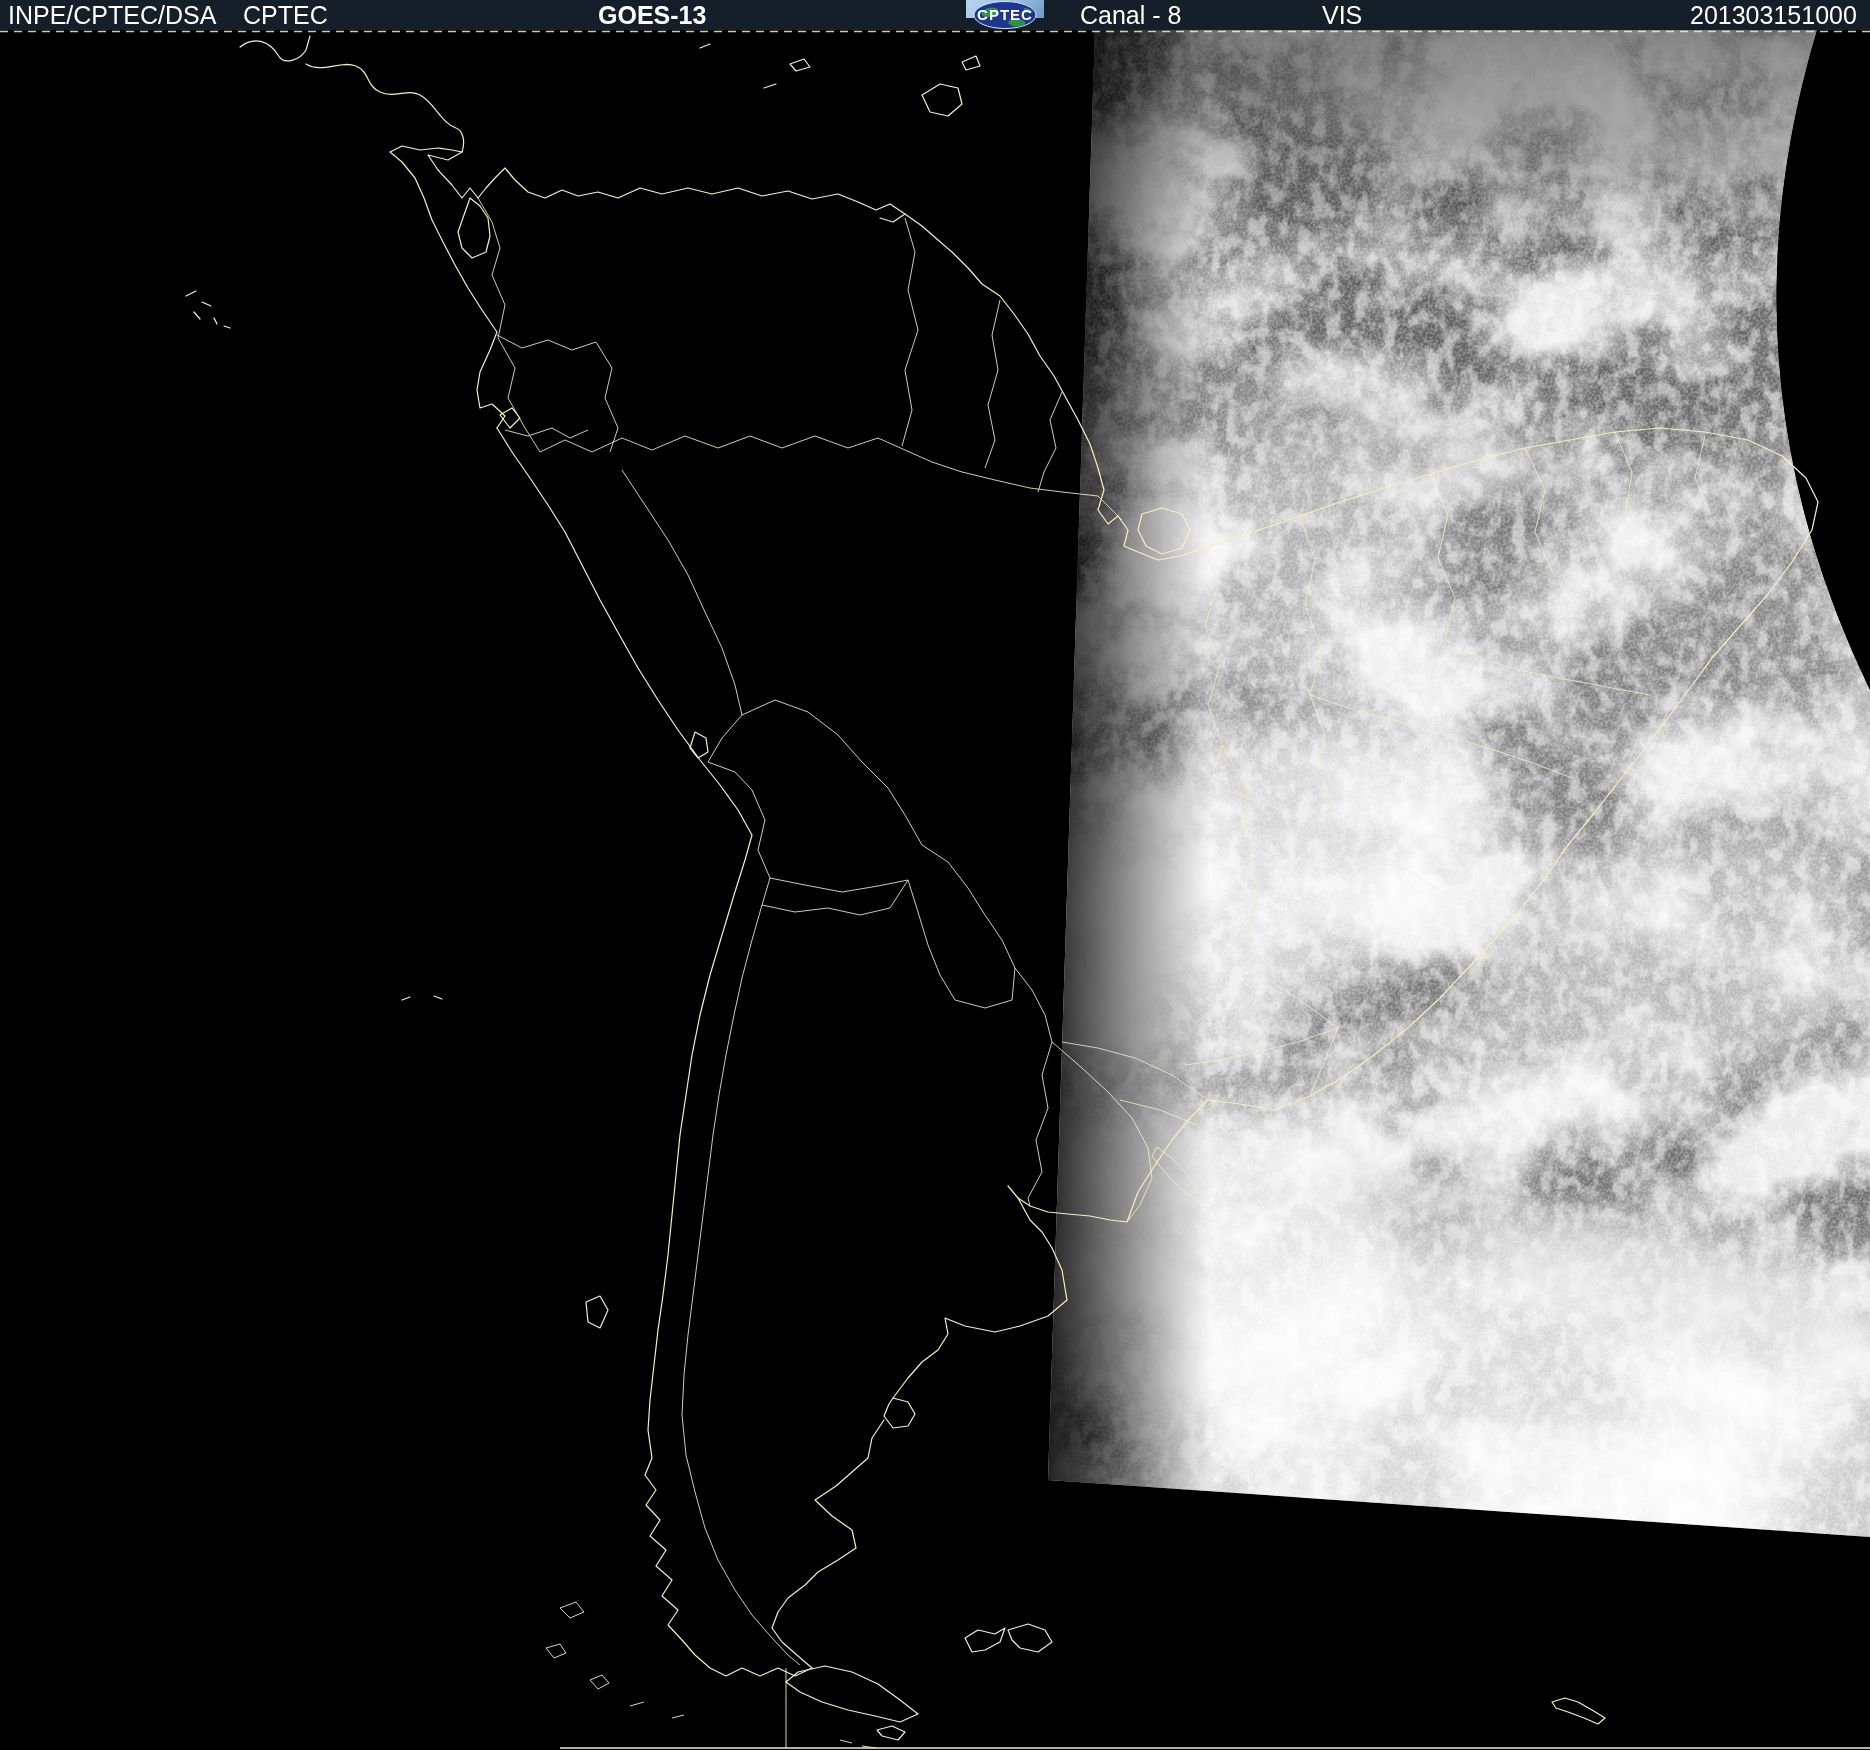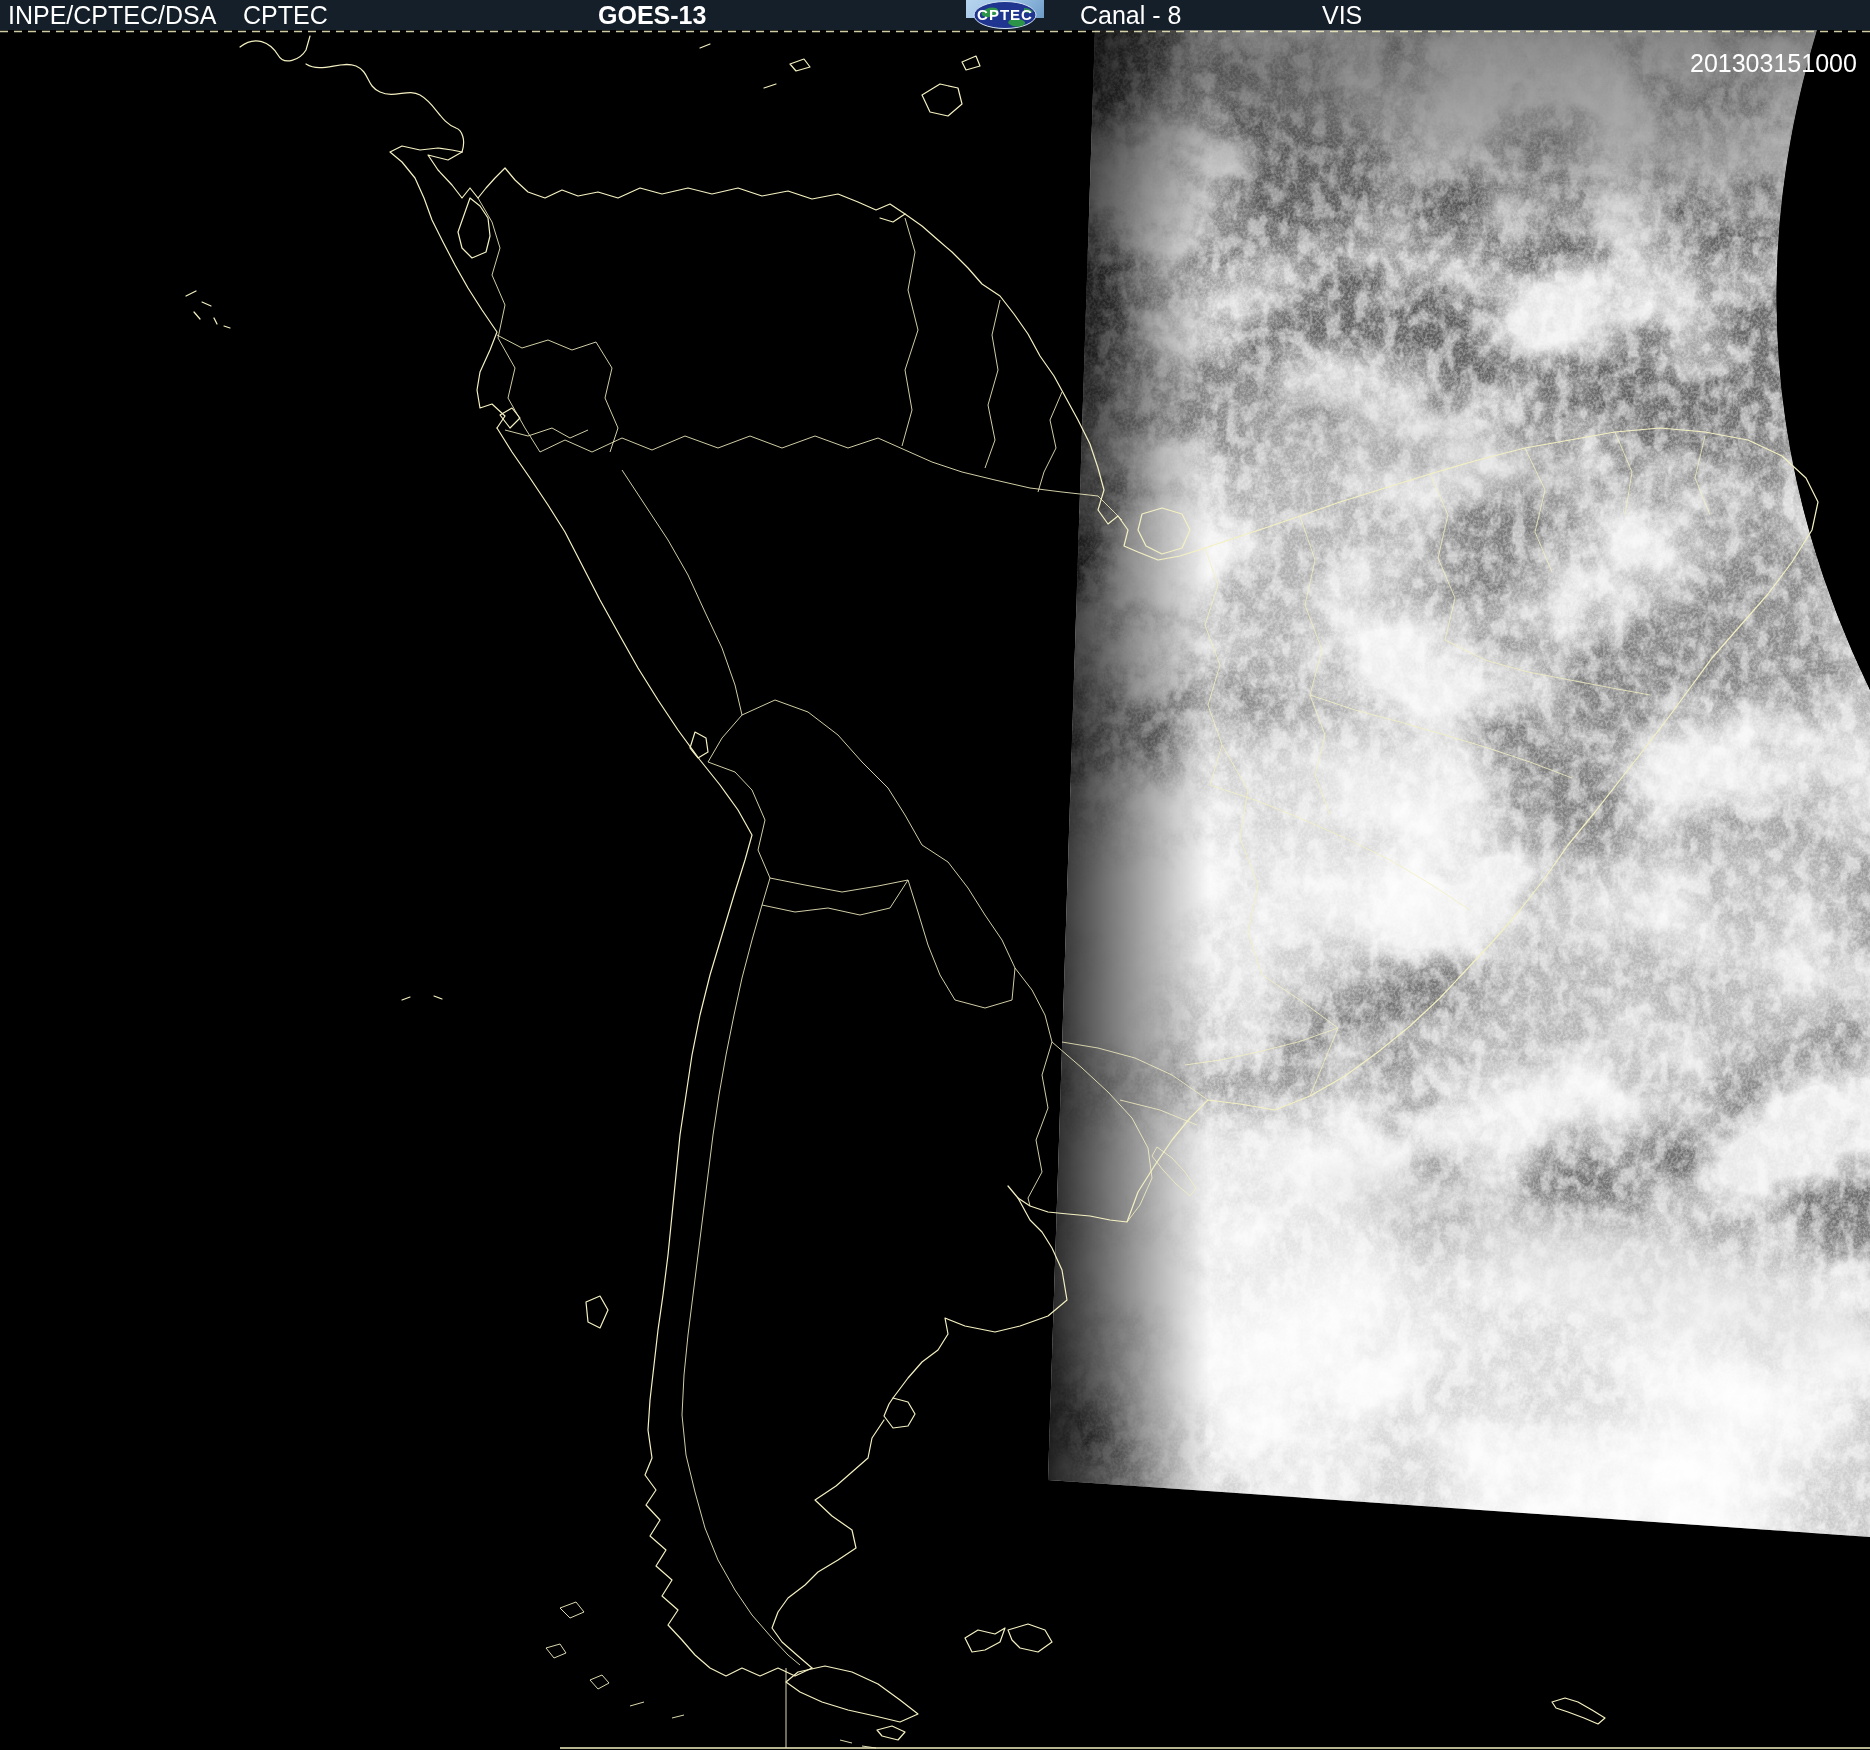--- a/index.html
+++ b/index.html
@@ -10,21 +10,21 @@
   #stage{position:relative;width:1870px;height:1750px;background:var(--background);
          overflow:hidden;font-family:"Liberation Sans",sans-serif;}
   #scene{position:absolute;left:0;top:0;}
   #topbar{position:absolute;left:0;top:0;width:1870px;height:30px;background:var(--header-bg);z-index:5;}
   .htxt{position:absolute;top:3px;color:var(--header-text);font-size:25px;line-height:24px;white-space:pre;}
   #h-institution{left:8px;}
   #h-agency{left:243px;}
   #h-satellite{left:598px;font-weight:bold;}
   #h-channel{left:1080px;}
   #h-band{left:1322px;text-align:center;}
-  #h-datetime{left:1690px;margin-top:48px;}
+  #h-datetime{left:1690px;}
   #logo{position:absolute;left:950px;top:0;width:78px;height:18px;
         background:linear-gradient(135deg,#b8d4ee 0%,var(--logo-bg) 45%,#6d9cc8 100%);margin-left:16px;}
   .ln{stroke:var(--map-outline);fill:none;stroke-width:1.2;stroke-linejoin:round;stroke-linecap:round;}
   .lnth{stroke:var(--map-outline);fill:none;stroke-width:1;opacity:.9;}
   .frameln{stroke:var(--map-outline);stroke-width:1.6;}
 </style>
 </head>
 <body>
 
 <div id="stage">

